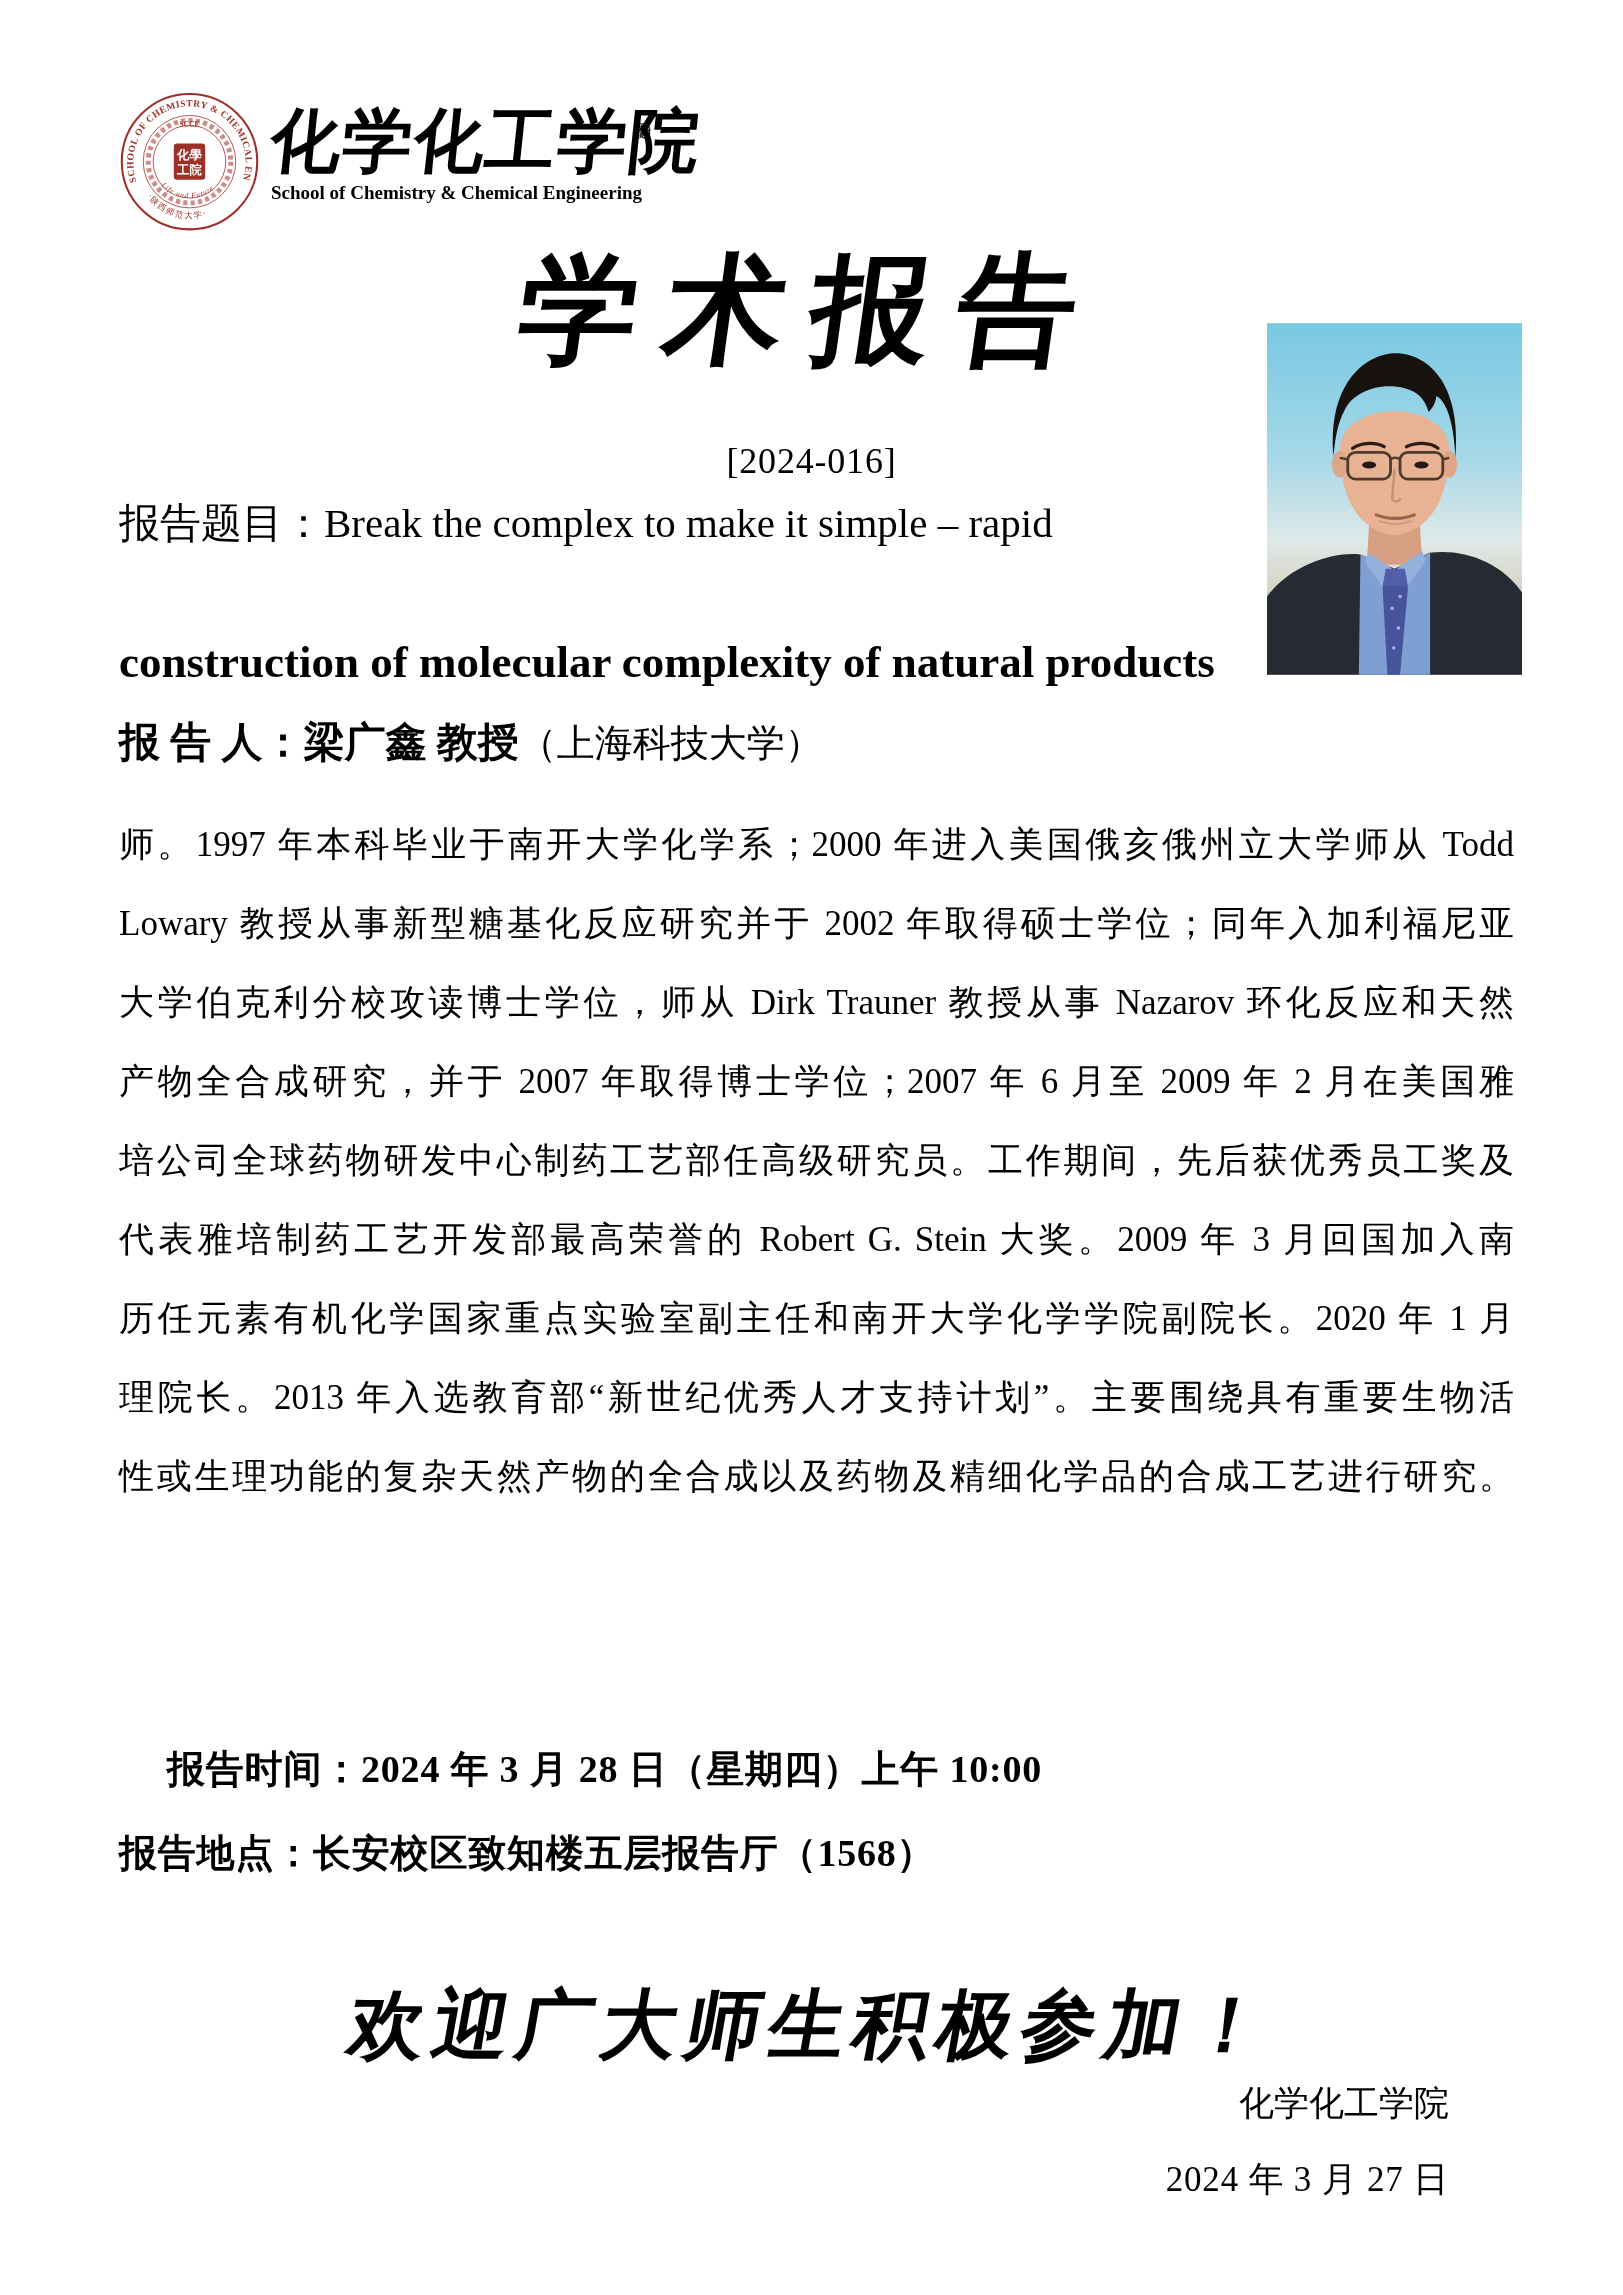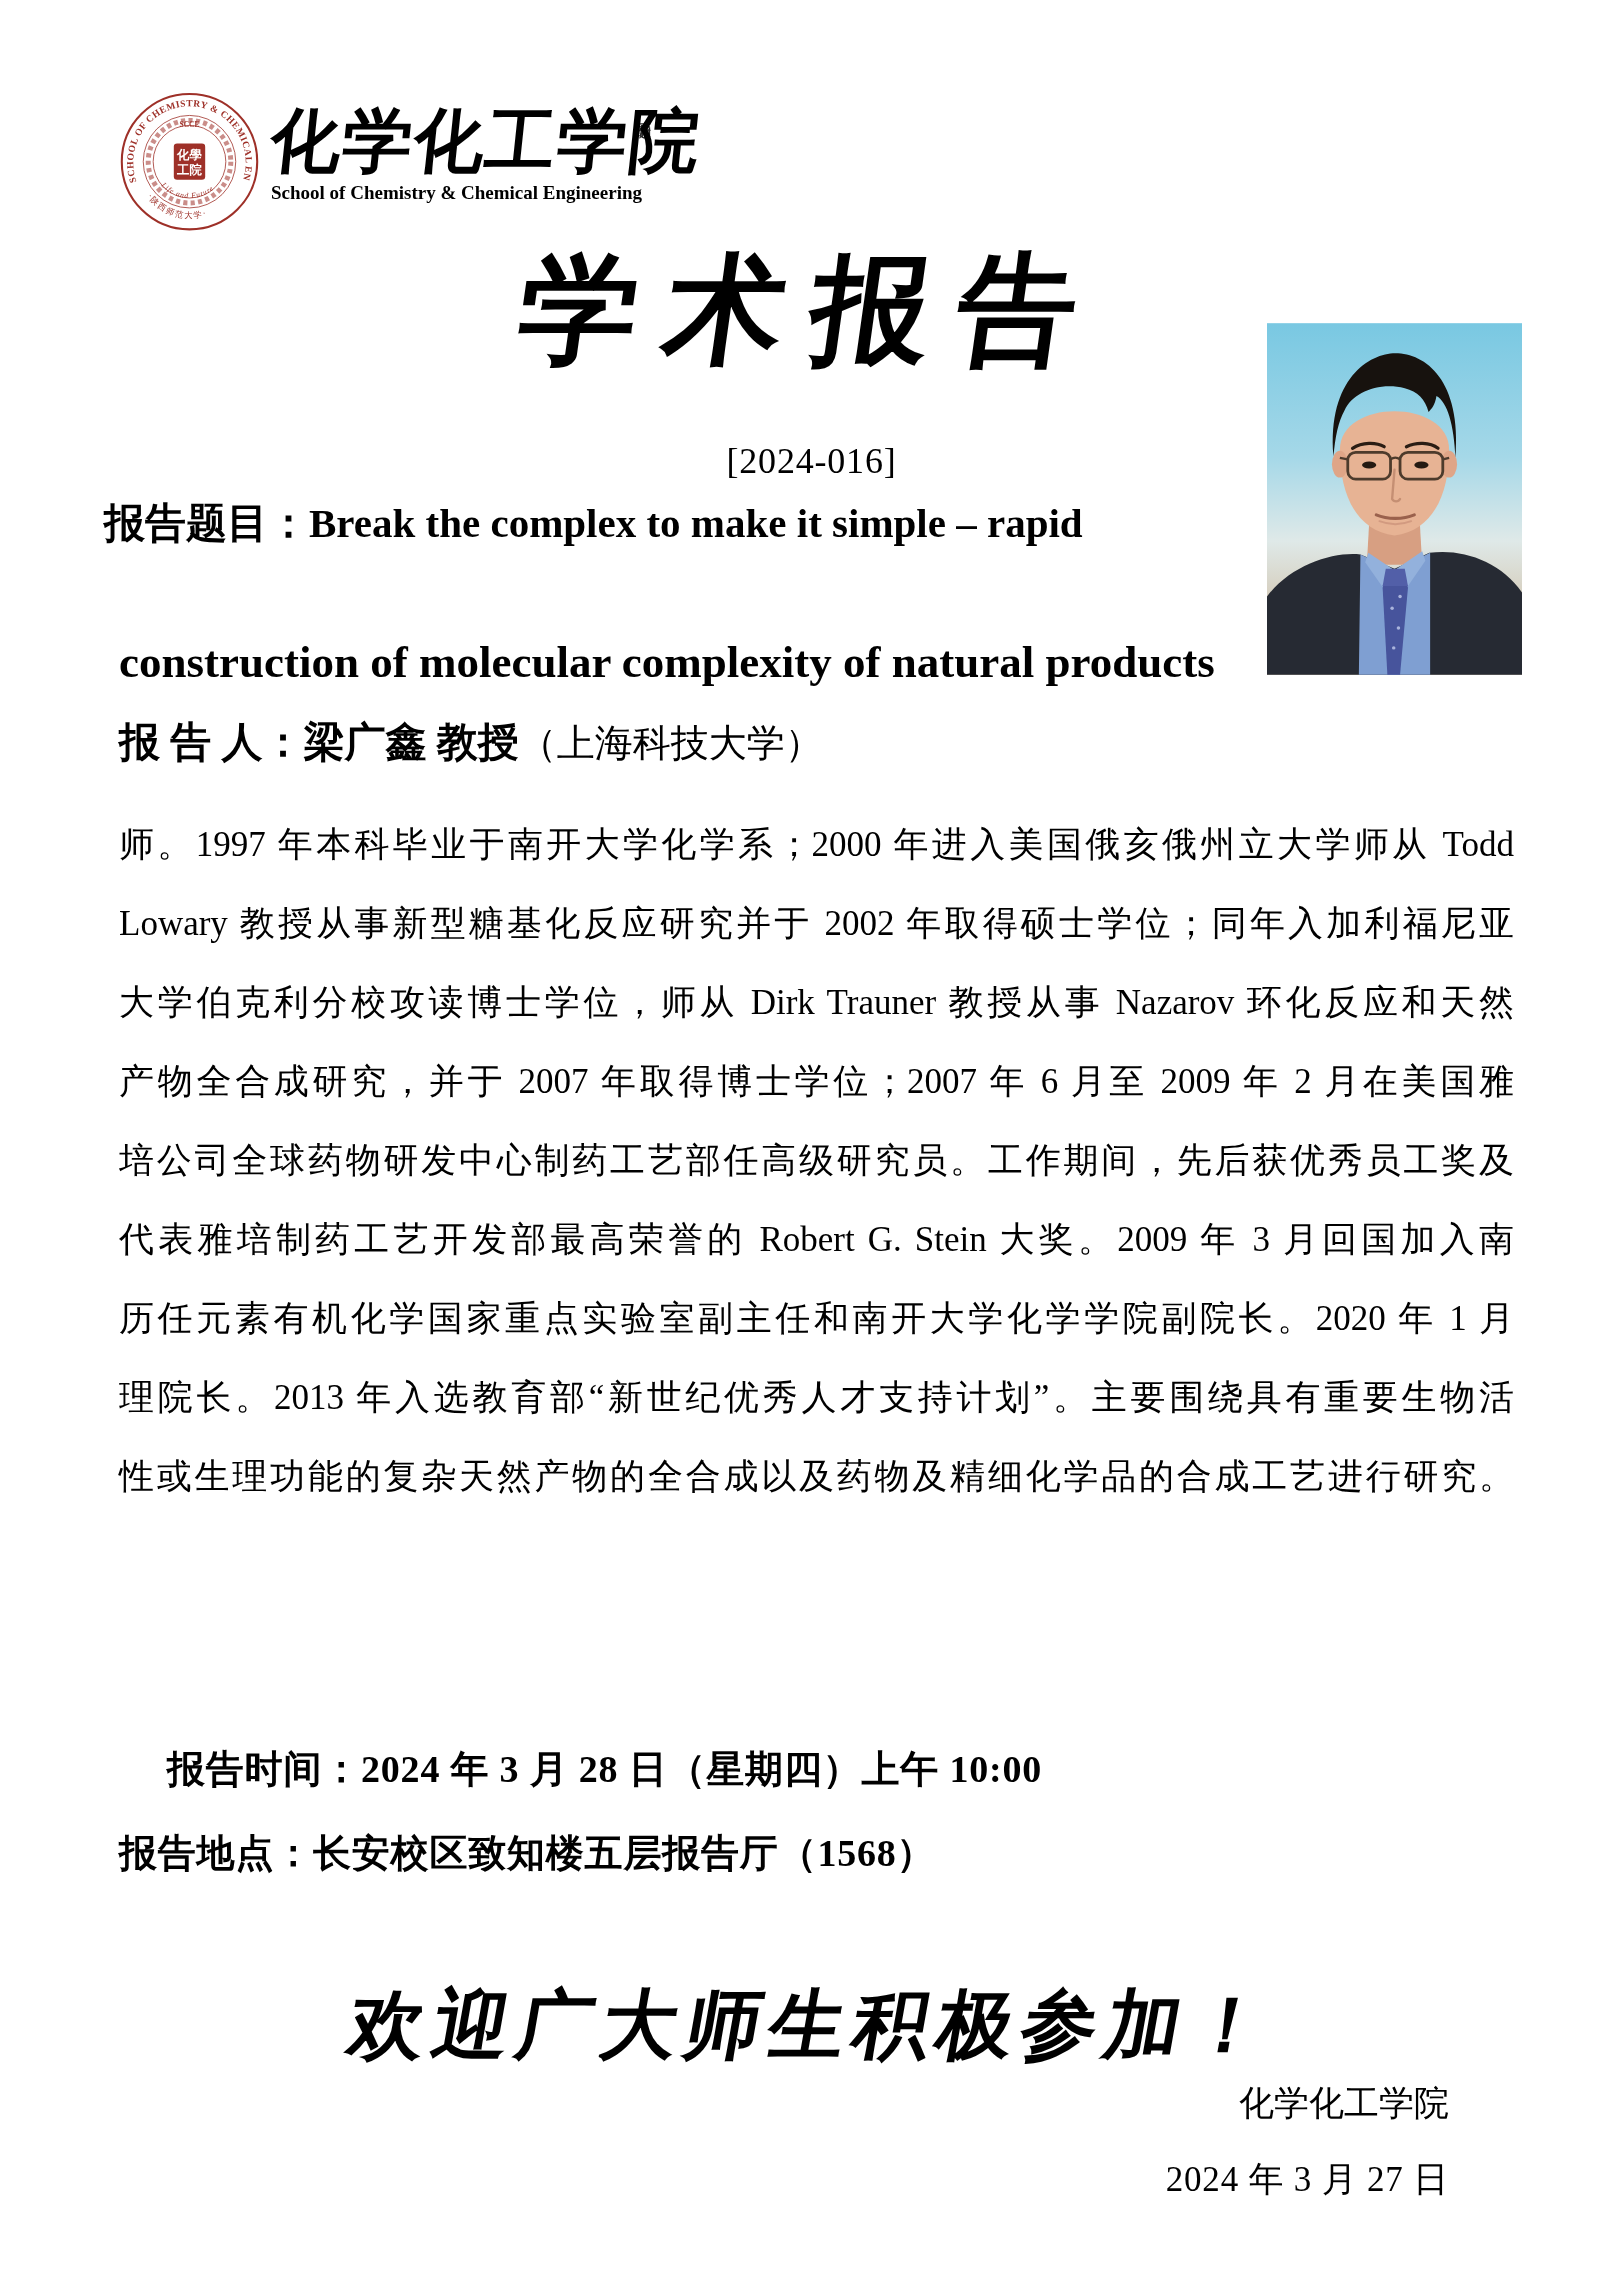--- a/index.html
+++ b/index.html
@@ -34,21 +34,21 @@
     letter-spacing:27px;transform:skewX(-8deg);white-space:nowrap;
   }
   .report-number{
     position:absolute;top:396px;left:0;width:100%;
     text-align:center;font-size:36px;letter-spacing:0.8px;margin-top:44px;
   }
   
   .photo{position:absolute;top:323px;right:101px;width:255px;height:352px;}
   .photo svg{display:block;width:100%;height:100%;}
   
-  .topic-line1{position:absolute;left:104px;top:496px;font-size:41px;font-weight:bold;white-space:nowrap;}
+  .topic-line1{position:absolute;left:119px;top:496px;font-size:41px;font-weight:normal;white-space:nowrap;}
   .topic-line2{position:absolute;left:119px;top:636px;font-size:45px;font-weight:bold;white-space:nowrap;}
   .speaker-line{position:absolute;left:119px;top:715px;font-size:41px;white-space:nowrap;}
   .speaker-line .lbl,.speaker-line .name{font-weight:bold;}
   .speaker-line .affil{font-weight:normal;font-size:38px;text-align:right;}
   .bio{position:absolute;left:119px;top:805px;width:1395px;font-size:35px;line-height:79px;}
   .bio-line{text-align:justify;text-align-last:justify;text-justify:inter-character;}
   .bio-line .lbl{font-weight:bold;}
   .time-line,.venue-line{position:absolute;left:119px;font-size:38px;font-weight:bold;white-space:nowrap;letter-spacing:0.8px;}
   .time-line{top:1744px;margin-left:48px;}
   .venue-line{top:1828px;}

